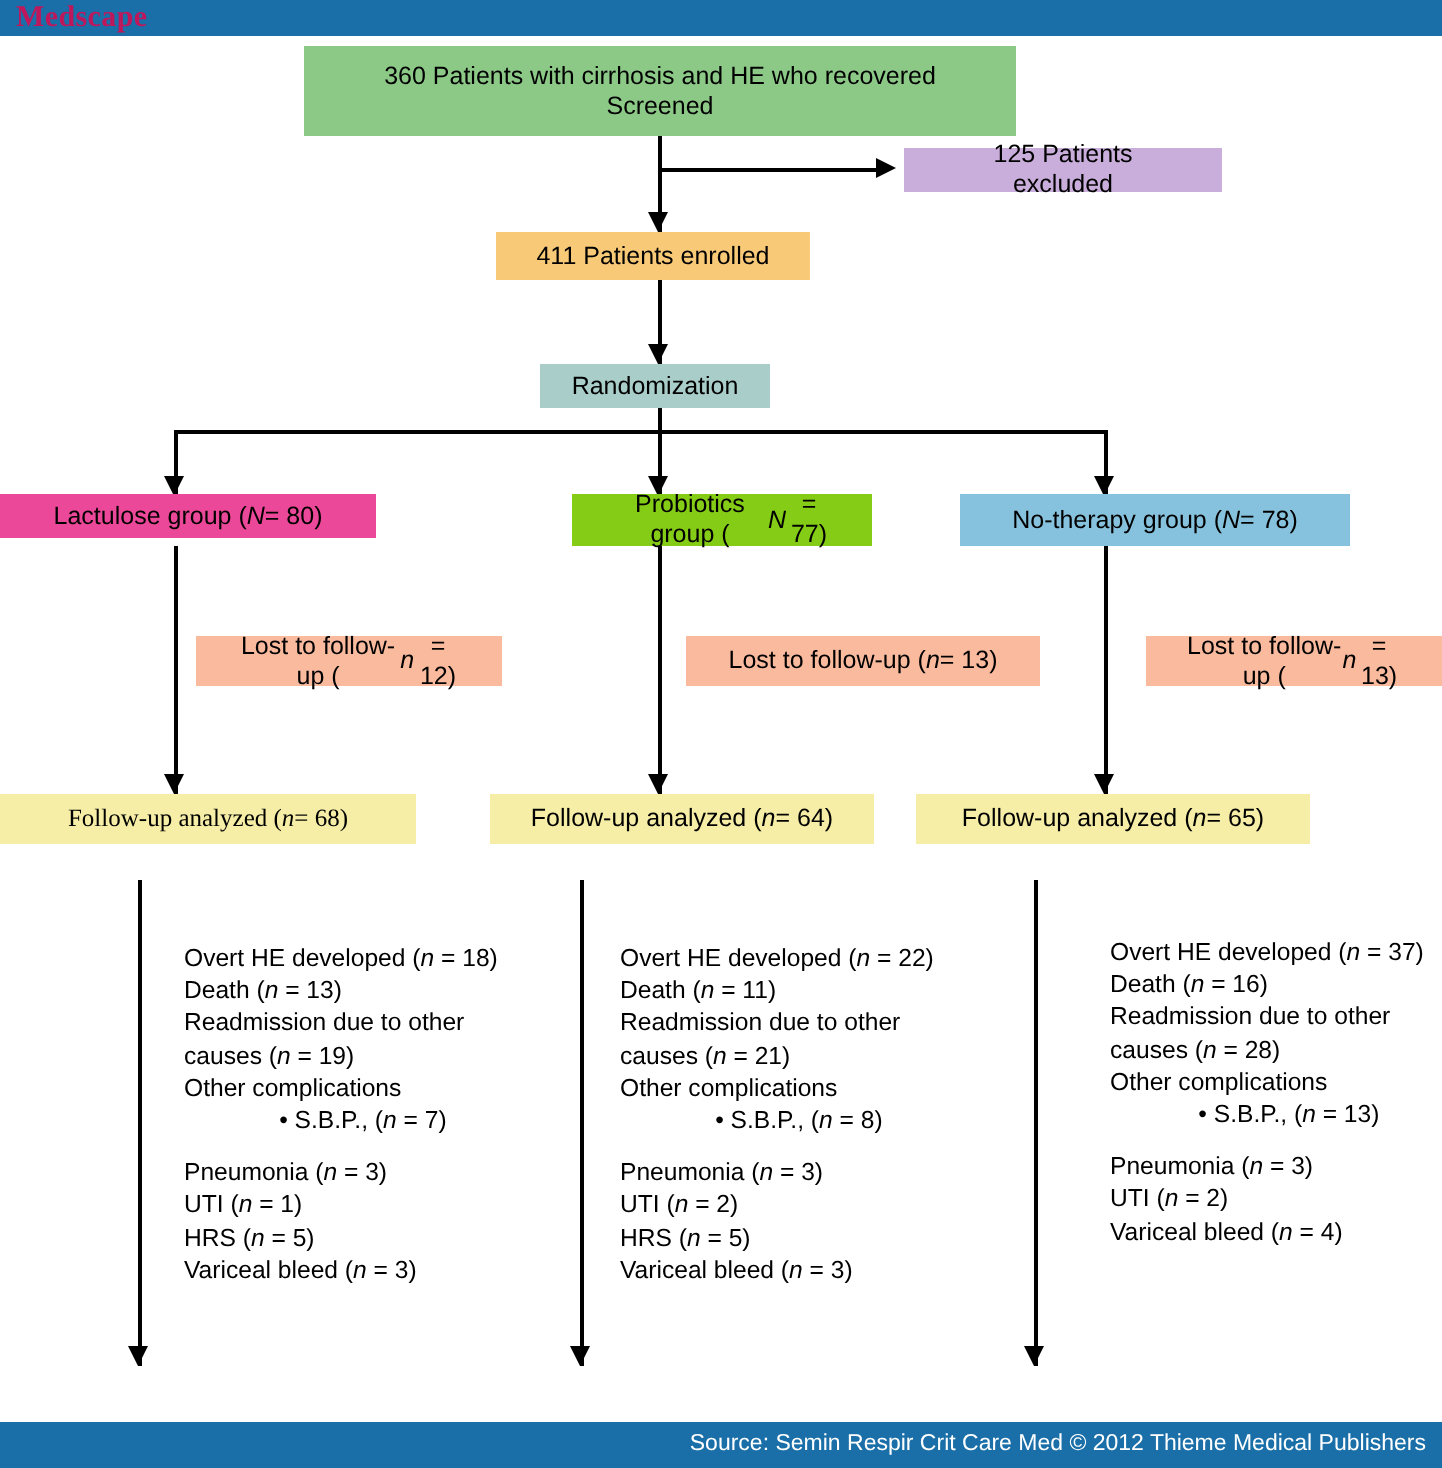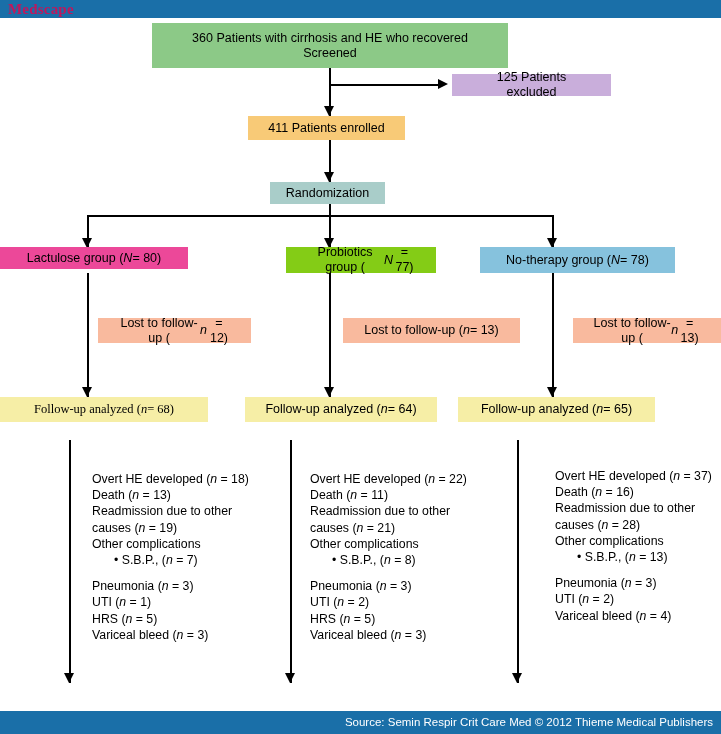--- a/index.html
+++ b/index.html
@@ -90,21 +90,21 @@
     background: #000000;
   }
   .outcome {
     position: absolute;
     color: #000000;
     font-size: 12.3px;
     line-height: 16.2px;
     white-space: nowrap;
   }
   .outcome .grp { display: block; }
-  .outcome .bullet { padding-left: 22px; }
+  .outcome .bullet { padding-left: 22px; text-align: center; }
   .outcome .gap { display: block; height: 10px; }
   i { font-style: italic; }
 </style>
 </head>
 <body>
 
 <div id="root">
 
   <div class="bar" id="topbar" style="background: rgb(26, 111, 168);"></div>
   <div id="brand">Medscape</div>

